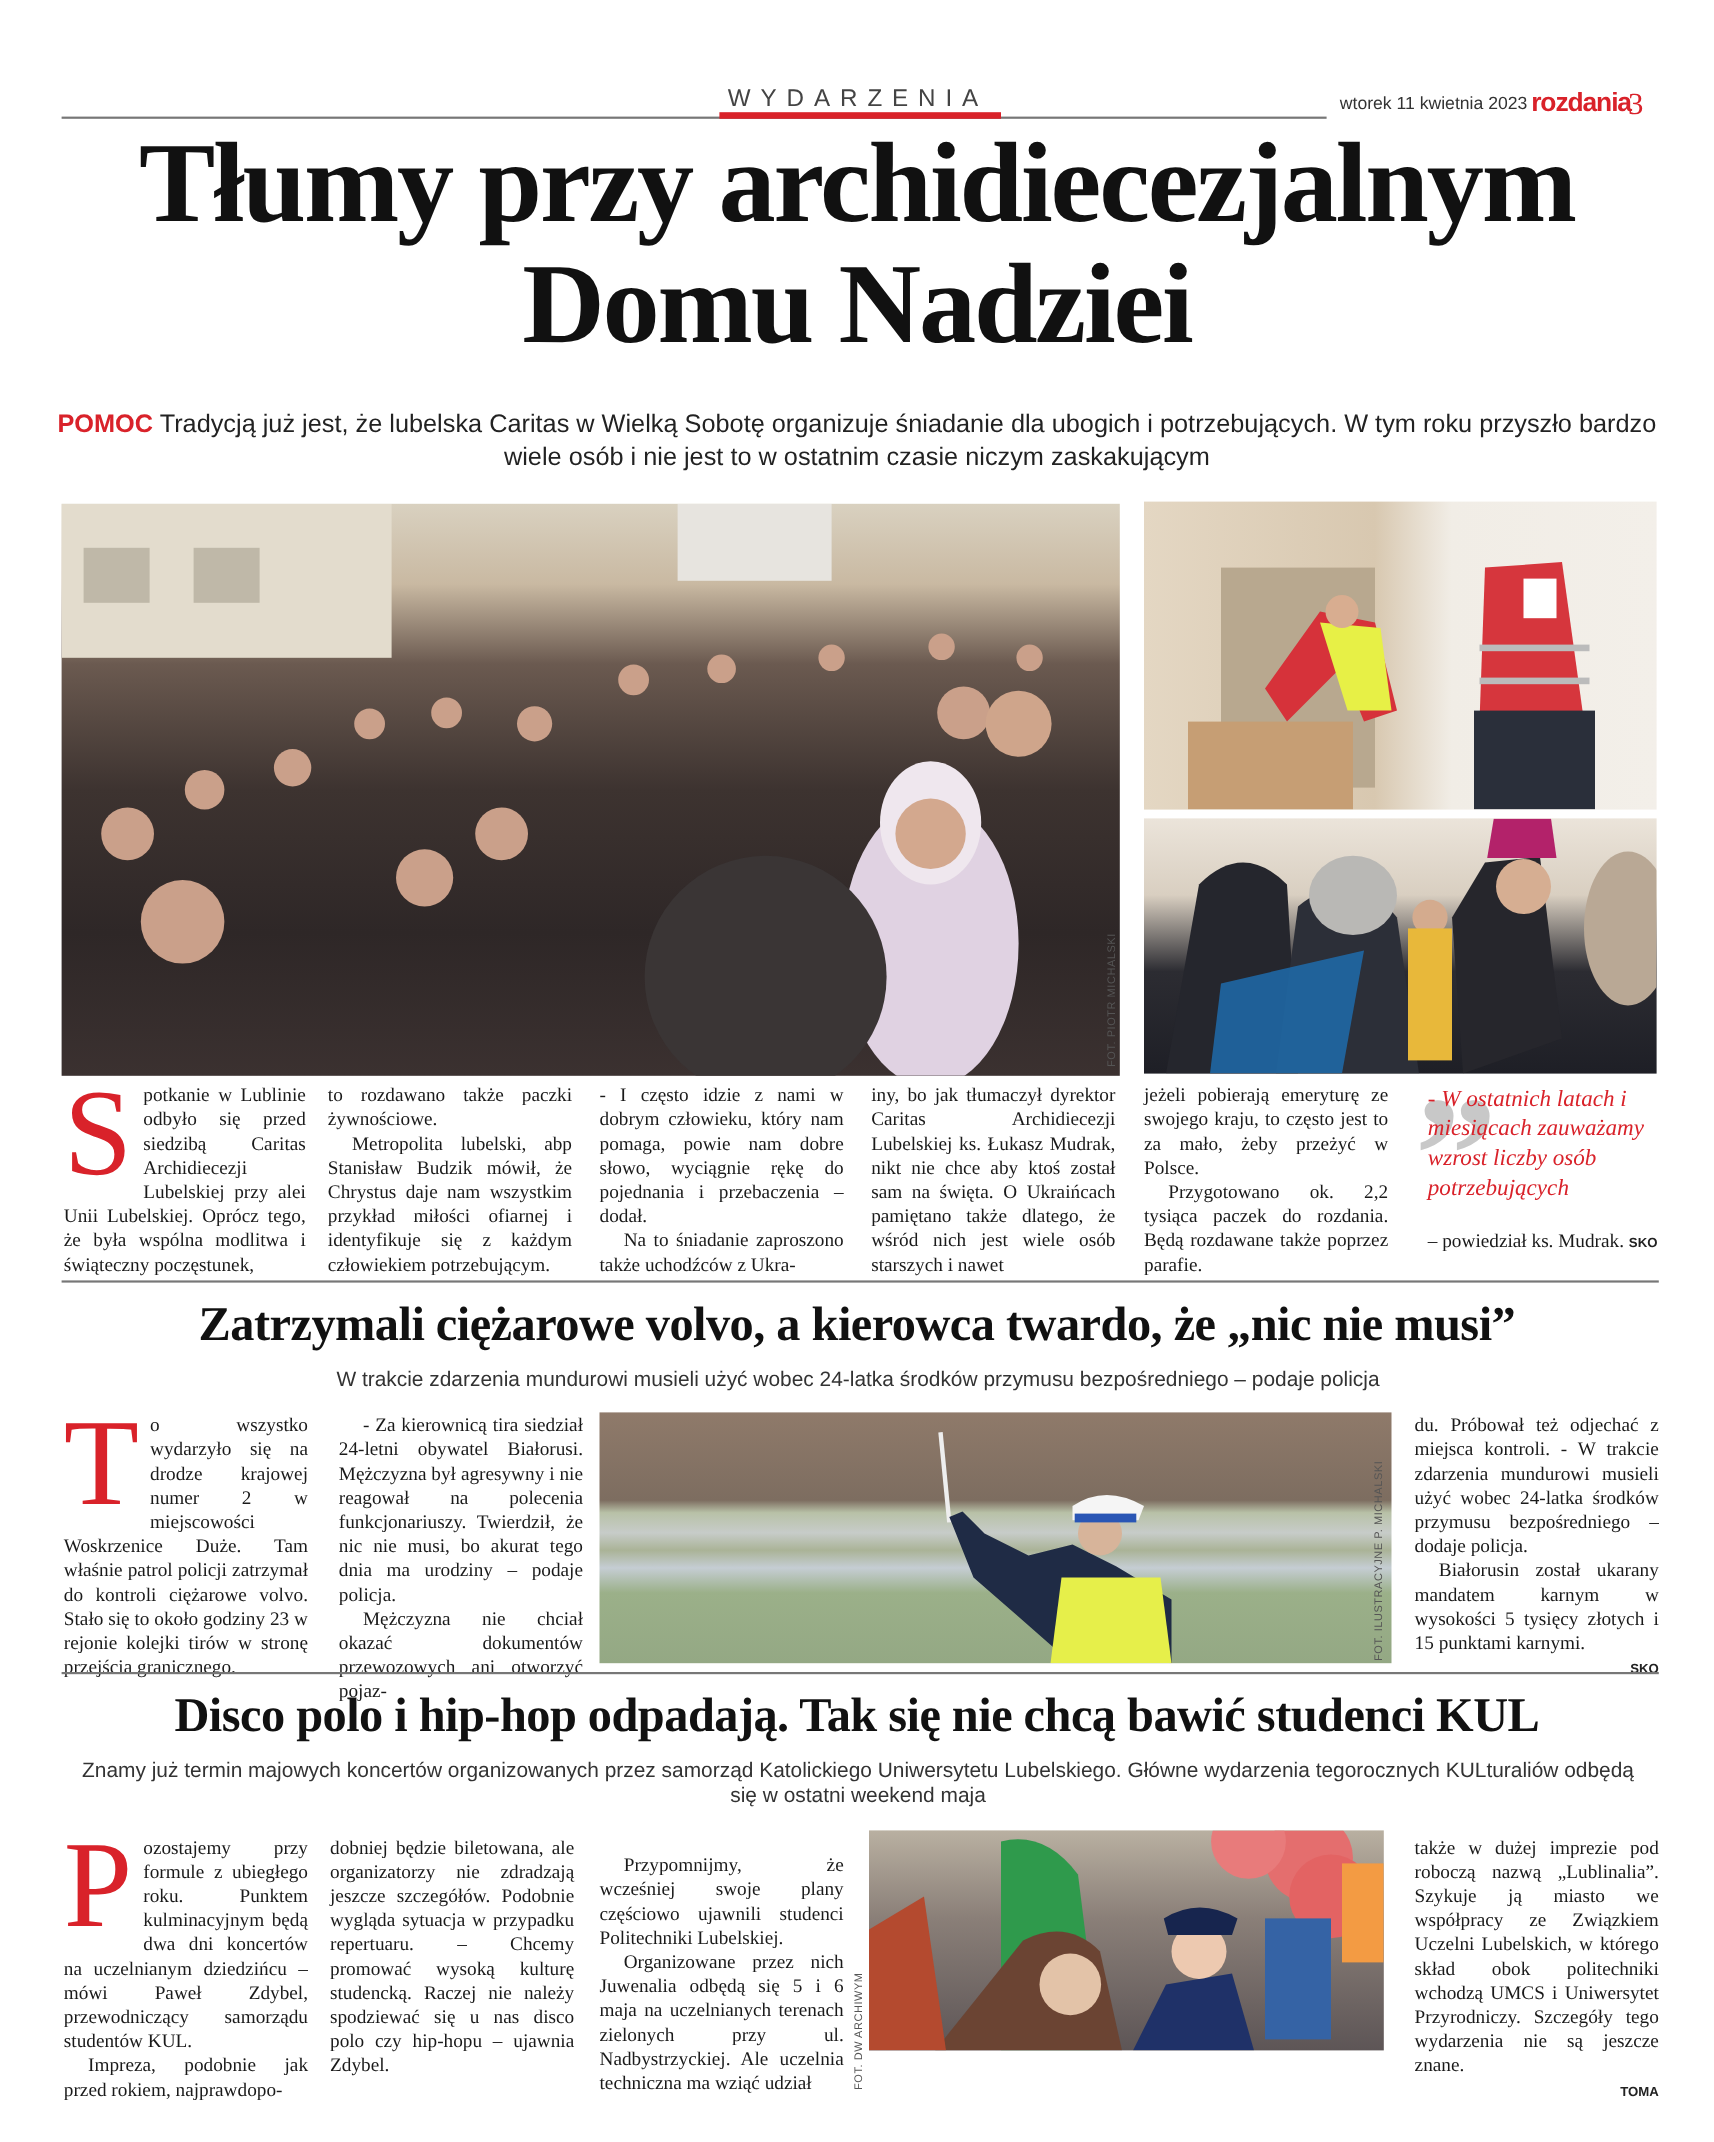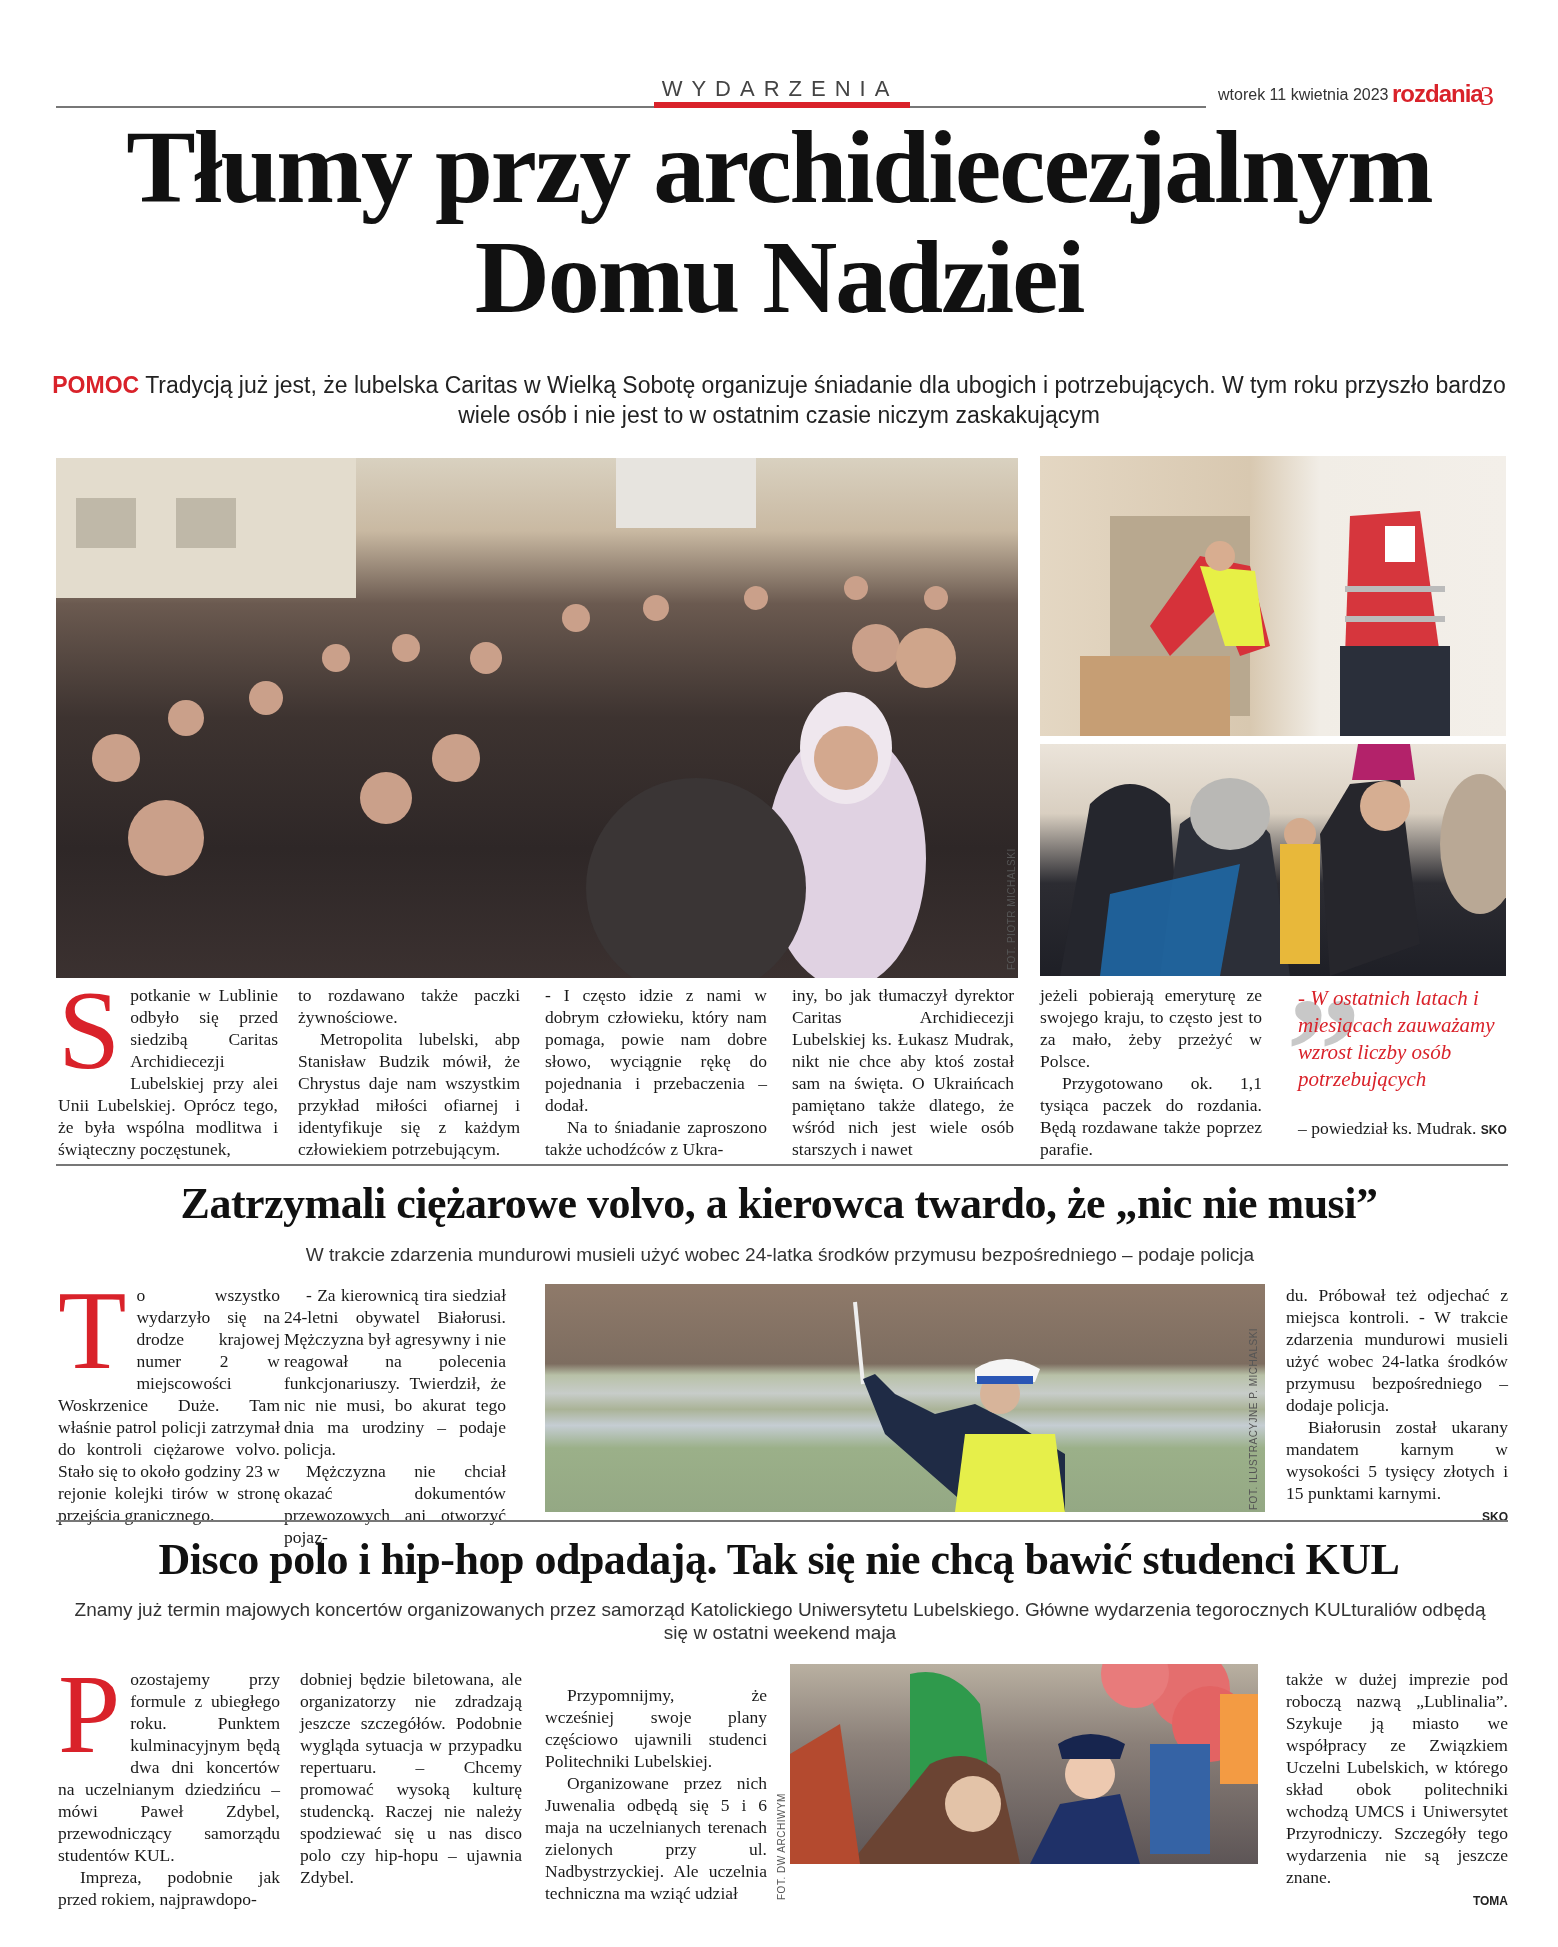--- a/index.html
+++ b/index.html
@@ -118,39 +118,39 @@
 </div>
 <div class="abs col" style="left:545px;top:984px;width:222px;">
   <p class="noind">- I często idzie z nami w dobrym człowieku, który nam pomaga, powie nam dobre słowo, wyciągnie rękę do pojednania i przebaczenia – dodał.</p>
   <p>Na to śniadanie zaproszono także uchodźców z Ukra-</p>
 </div>
 <div class="abs col" style="left:792px;top:984px;width:222px;">
   <p class="noind">iny, bo jak tłumaczył dyrektor Caritas Archidiecezji Lubelskiej ks. Łukasz Mudrak, nikt nie chce aby ktoś został sam na święta. O Ukraińcach pamiętano także dlatego, że wśród nich jest wiele osób starszych i nawet</p>
 </div>
 <div class="abs col" style="left:1040px;top:984px;width:222px;">
   <p class="noind">jeżeli pobierają emeryturę ze swojego kraju, to często jest to za mało, żeby przeżyć w Polsce.</p>
-  <p>Przygotowano ok. 1,1 tysiąca paczek do rozdania. Będą rozdawane także poprzez parafie.</p>
+  <p>Przygotowano ok. 2,2 tysiąca paczek do rozdania. Będą rozdawane także poprzez parafie.</p>
 </div>
 <div class="abs quote-mark">”</div>
 <div class="abs quote">- W ostatnich latach i miesiącach zauważamy wzrost liczby osób potrzebujących</div>
 <div class="abs quote-attr">
   <span>– powiedział ks. Mudrak.</span>
   <span class="sig">SKO</span>
 </div>
 
 <div class="abs rule" style="left:56px;top:1164px;width:1452px;"></div>
 
 <div class="abs h2" style="top:1178px;">Zatrzymali ciężarowe volvo, a kierowca twardo, że „nic nie musi”</div>
 <div class="abs sub" style="top:1243px;">W trakcie zdarzenia mundurowi musieli użyć wobec 24-latka środków przymusu bezpośredniego – podaje policja</div>
 
 <div class="abs col" style="left:58px;top:1284px;width:222px;">
   <span class="dropcap">T</span>
   <p class="noind">o wszystko wydarzyło się na drodze krajowej numer 2 w miejscowości Woskrzenice Duże. Tam właśnie patrol policji zatrzymał do kontroli ciężarowe volvo. Stało się to około godziny 23 w rejonie kolejki tirów w stronę przejścia granicznego.</p>
 </div>
-<div class="abs col" style="left:284px;top:1284px;width:222px;">
+<div class="abs col" style="left:308px;top:1284px;width:222px;">
   <p>- Za kierownicą tira siedział 24-letni obywatel Białorusi. Mężczyzna był agresywny i nie reagował na polecenia funkcjonariuszy. Twierdził, że nic nie musi, bo akurat tego dnia ma urodziny – podaje policja.</p>
   <p>Mężczyzna nie chciał okazać dokumentów przewozowych ani otworzyć pojaz-</p>
 </div>
 <div class="abs photo" style="left:545px;top:1284px;width:720px;height:228px;background:linear-gradient(180deg,#8f7a6a 0%,#7d6d60 35%,#b8c1a7 40%,#c7ccc9 48%,#aab397 55%,#c5cdd3 62%,#9bb089 72%,#94a884 100%);">
   <svg width="720" height="228" viewBox="0 0 720 228">
     <line x1="310" y1="18" x2="318" y2="100" stroke="#eee" stroke-width="4"></line>
     <path d="M318 95 L340 150 L420 220 L520 228 L520 170 L470 140 L430 120 L390 130 L350 110 L330 90 Z" fill="#1f2b45"></path>
     <path d="M420 150 L510 150 L520 228 L410 228 Z" fill="#e6ef4a"></path>
     <circle cx="455" cy="110" r="20" fill="#d7b49a"></circle>
     <path d="M430 85 Q460 65 495 85 L490 98 L430 98 Z" fill="#f5f5f5"></path>

